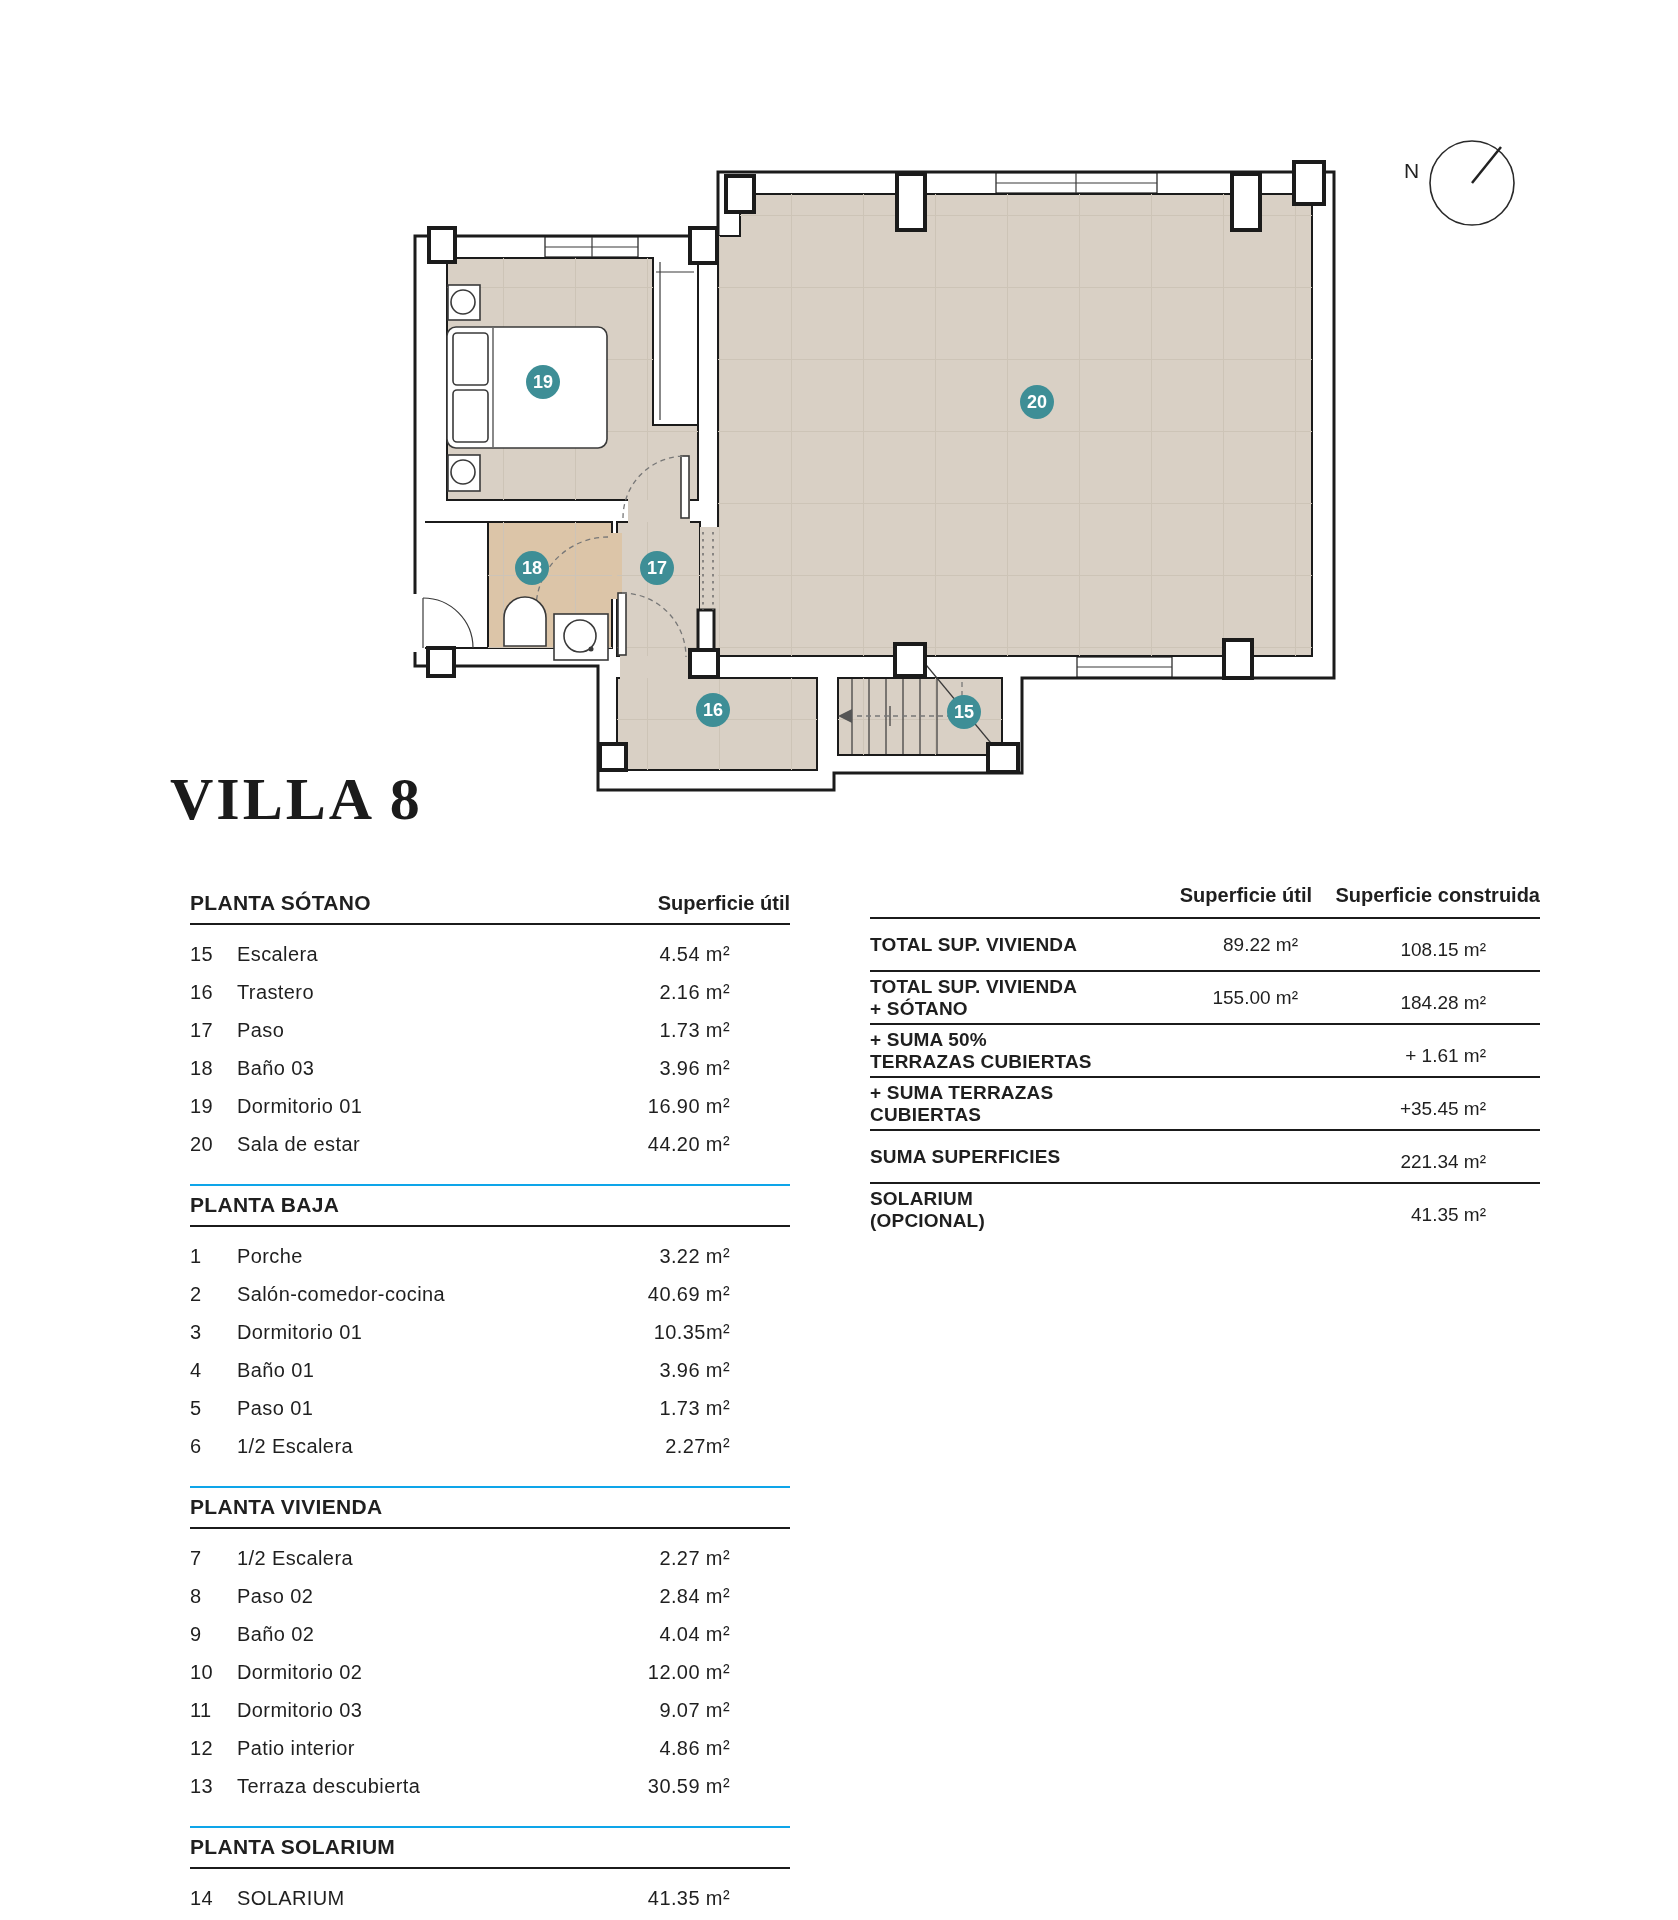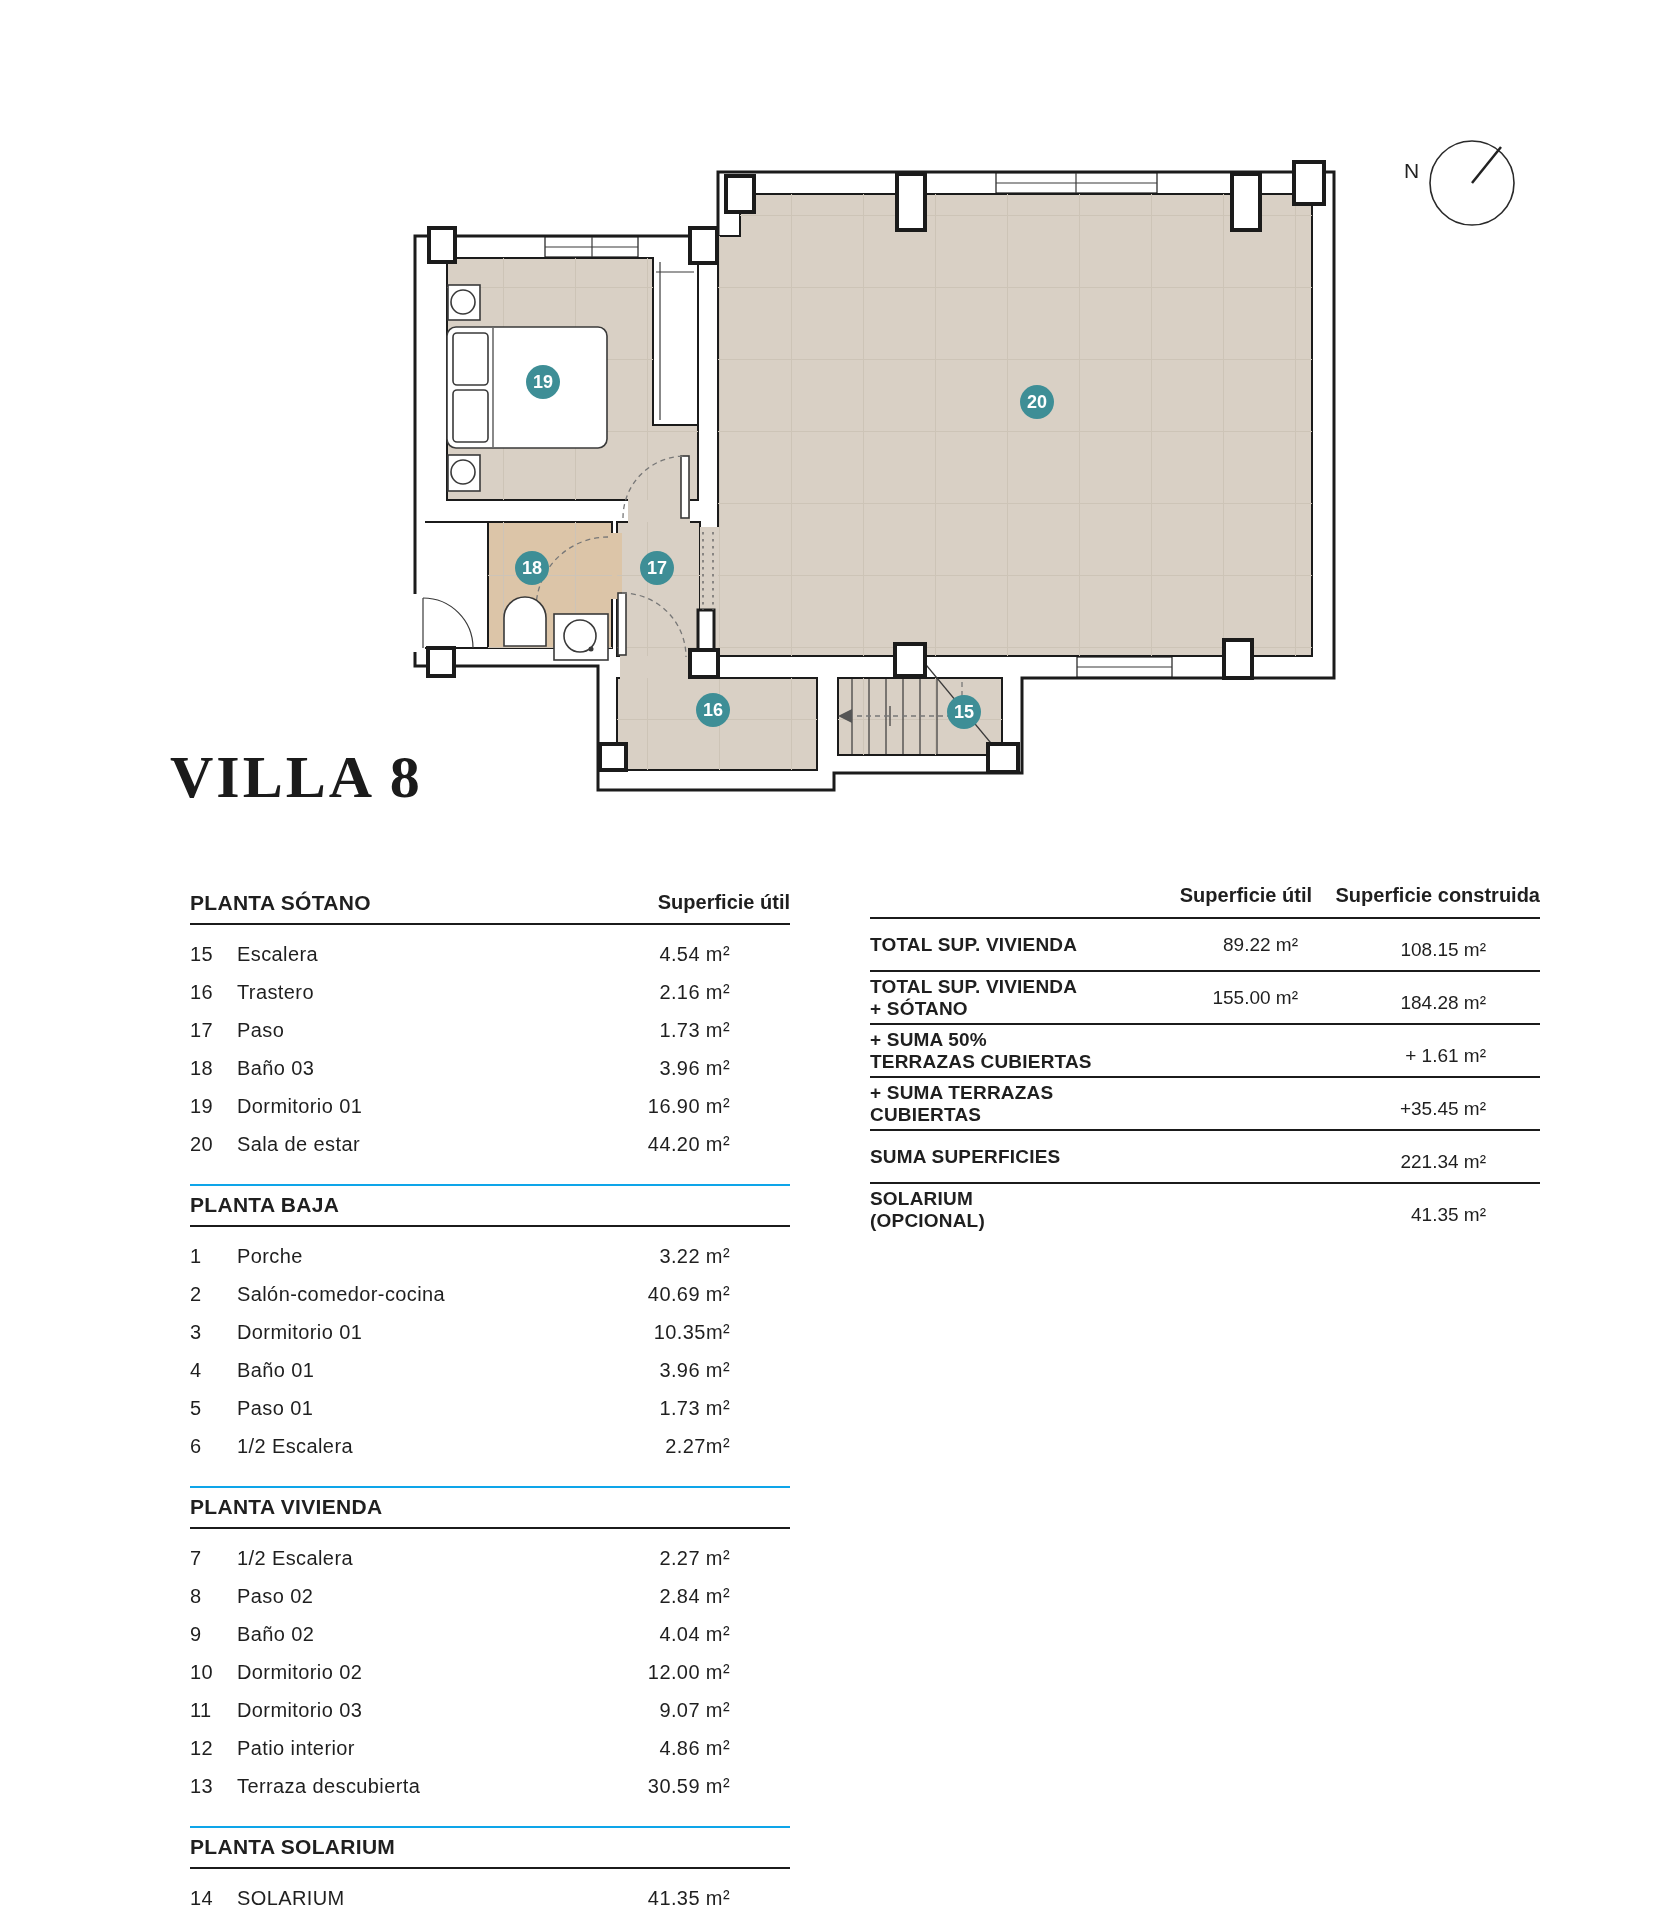--- a/index.html
+++ b/index.html
@@ -1,27 +1,27 @@
 <!DOCTYPE html>
 <html><head>
 <meta charset="utf-8">
 <style>
   html,body{margin:0;padding:0;background:#fff;}
   .page{position:relative;width:1678px;height:1920px;background:#ffffff;overflow:hidden;
         font-family:"Liberation Sans","DejaVu Sans",sans-serif;color:#1f1f1f;}
   #plan-svg{position:absolute;left:0;top:0;}
 
-  .title{position:absolute;left:170px;top:744px;
+  .title{position:absolute;left:170px;top:766px;
          font-family:"Liberation Serif","DejaVu Serif",serif;font-weight:700;
          font-size:60px;line-height:66px;letter-spacing:3px;color:#1b1b1b;white-space:pre;}
 
   
   .ltable{position:absolute;left:190px;top:884px;width:600px;}
   .lsection + .lsection{border-top:2px solid #0ea5e9;margin-top:15px;}
-  .lsec-head{display:flex;justify-content:space-between;align-items:flex-start;
+  .lsec-head{display:flex;justify-content:space-between;align-items:flex-end;
              border-bottom:2px solid #1b1b1b;padding:7px 0 8px;}
   .lsec-title{font-weight:700;font-size:21px;letter-spacing:.3px;}
   .lsec-area{font-weight:700;font-size:20px;}
   .lrows{padding:10px 0 6px;}
   .lrow{display:flex;align-items:center;height:38px;padding-right:60px;font-size:20px;letter-spacing:.4px;}
   .lrow .num{width:47px;}
   .lrow .lbl{flex:1;}
   .lrow .val{text-align:right;}
 
   

